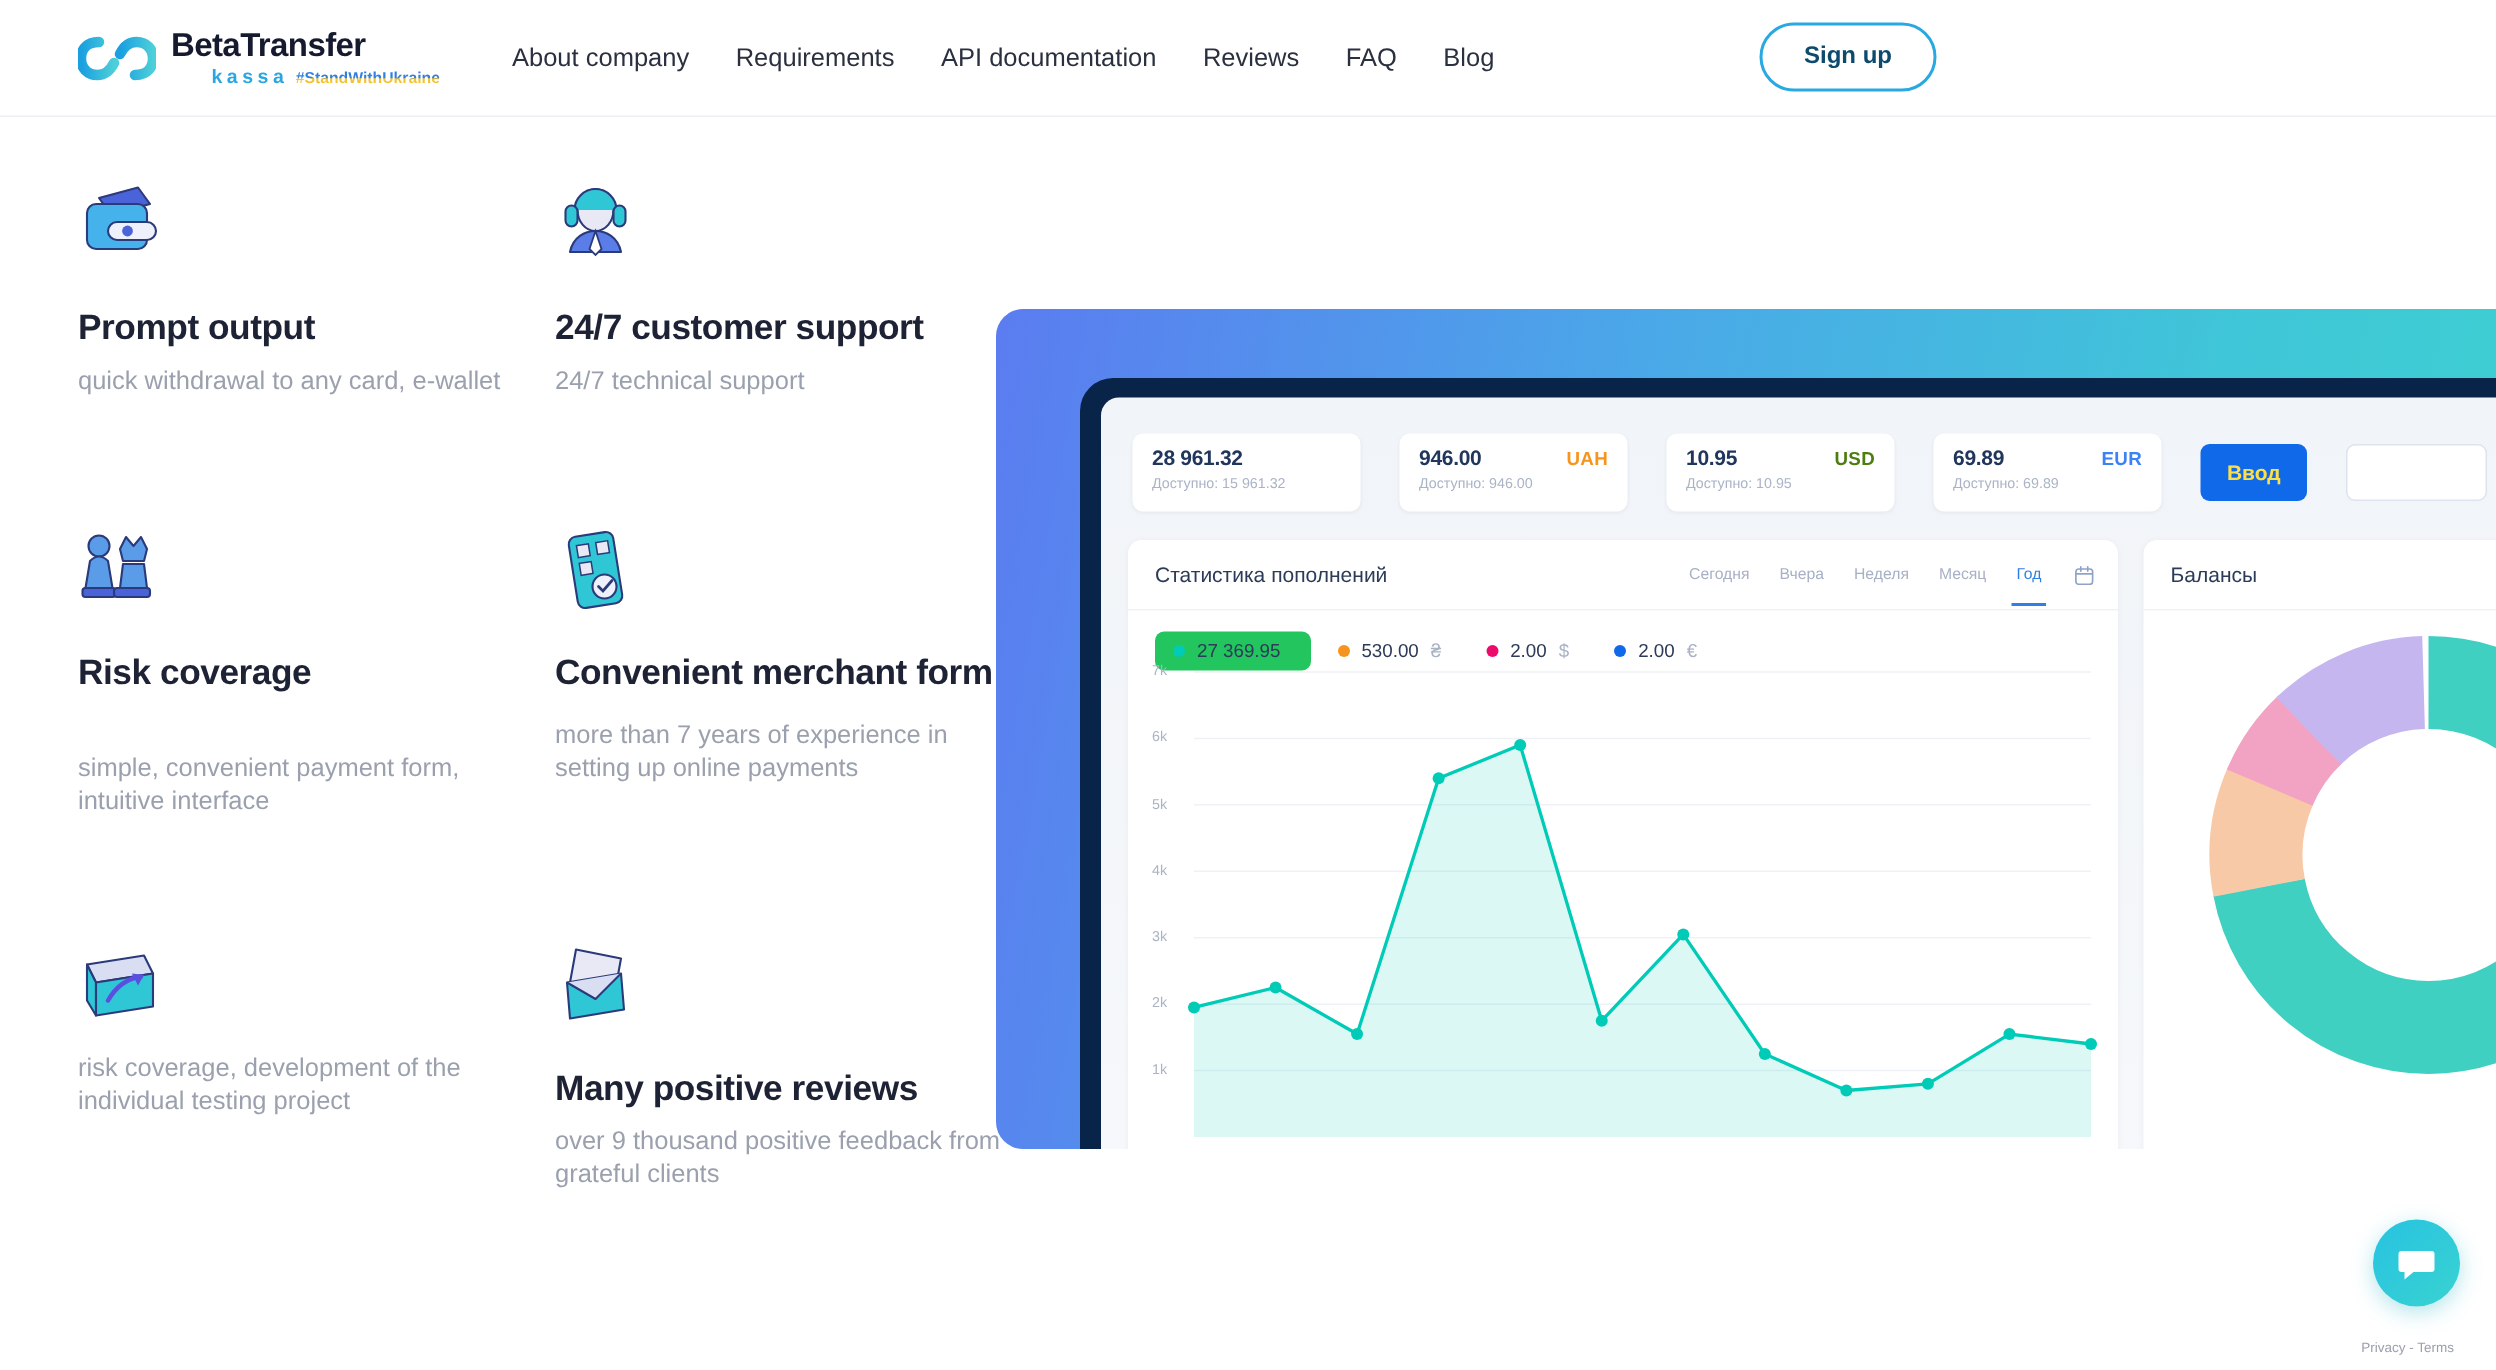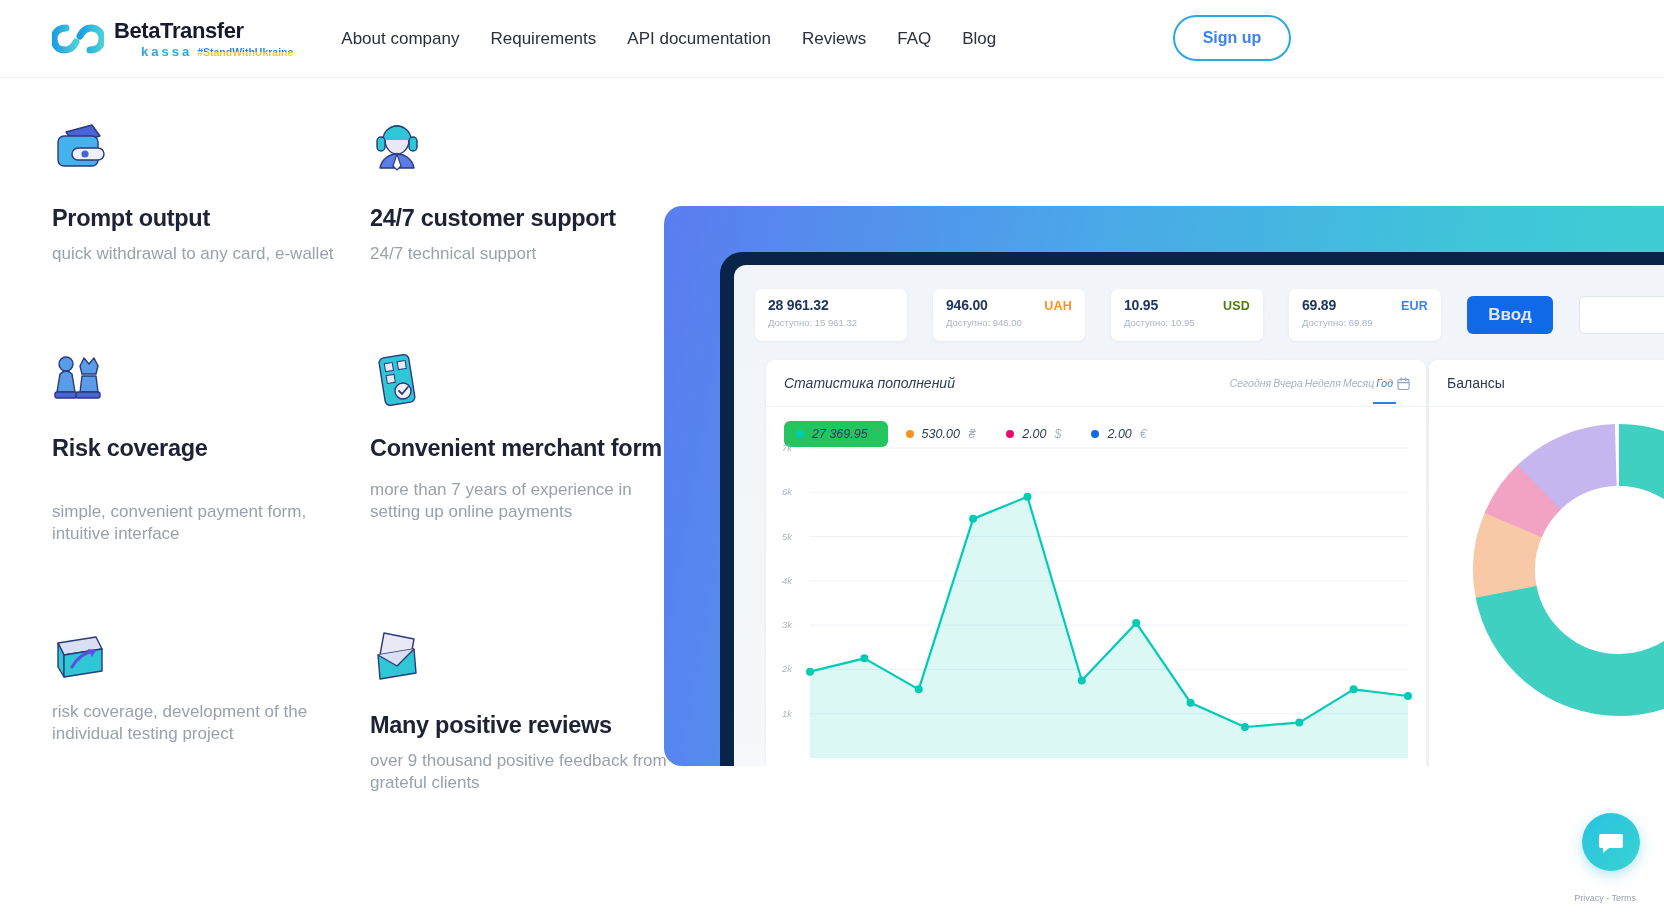--- a/index.html
+++ b/index.html
@@ -26,21 +26,21 @@
   .logo-ukr { font-size: 10.5px; font-weight: 700; margin-left: 5px;
     background: linear-gradient(180deg,#2f7fe0 0 50%, #f4c430 50% 100%);
     -webkit-background-clip: text; background-clip: text; color: transparent; }
 
   .nav { display: flex; align-items: flex-start; margin-left: 48px; gap: 31px; }
   .nav a { font-size: 17px; color: #2b3040; text-decoration: none; white-space: nowrap; }
 
   .signup {
     position: absolute; right: 373px; top: 15px;
     width: 118px; height: 46px; border: 2px solid #29a9e1; border-radius: 24px;
-    color: #3b82f6; font-size: 16px; font-weight: 700;
+    color: #0c4a6e; font-size: 16px; font-weight: 700;
     display: flex; align-items: center; justify-content: center; background: #fff;
     cursor: pointer;
   }
 
   
   .features { position: absolute; top: 92px; left: 0; width: 680px; height: 821px; }
   .feature { position: absolute; width: 300px; }
   .f-icon { width: 60px; height: 62px; display: block; }
   .f-title { font-size: 23.5px; font-weight: 700; color: #1e2235; letter-spacing: -0.3px;
              line-height: 1.08; margin-top: 24px; }
@@ -71,39 +71,39 @@
   .cards { position: absolute; left: 21px; top: 24px; display: flex; gap: 26px; }
   .bal-card {
     width: 152px; height: 52px; background: #fff; border-radius: 7px;
     box-shadow: 0 1px 3px rgba(20,40,80,.06); padding: 8px 13px 0 13px;
   }
   .bal-row { display: flex; align-items: baseline; justify-content: space-between; }
   .bal-amt { font-size: 14px; font-weight: 600; color: #21365c; letter-spacing: -0.2px; }
   .bal-cur { font-size: 12.5px; font-weight: 700; letter-spacing: .2px; }
   .bal-sub { font-size: 9.5px; color: #aab4c6; margin-top: 4px; }
   .btn-vvod {
-    width: 86px; height: 38px; margin-top: 7px; background: #1069e8; border-radius: 6px;
-    color: #e5e5e5; font-size: 17px; font-weight: 600;
+    width: 71px; height: 38px; margin-top: 7px; background: #1069e8; border-radius: 6px;
+    color: #fde047; font-size: 14px; font-weight: 600;
     display: flex; align-items: center; justify-content: center; cursor: pointer;
   }
   .btn-ghost {
     width: 94px; height: 38px; margin-top: 7px; background: #fff; border: 1px solid #dde4ee;
     border-radius: 6px; cursor: pointer;
   }
 
   .panel-chart {
-    position: absolute; left: 32px; top: 95px; width: 660px; bottom: -40px;
-    background: #fff; border-radius: 9px; box-shadow: 0 1px 4px rgba(20,40,80,.05); font-style: italic;
+    position: absolute; left: 18px; top: 95px; width: 660px; bottom: -40px;
+    background: #fff; border-radius: 9px; box-shadow: 0 1px 4px rgba(20,40,80,.05);
   }
   .panel-head {
     height: 47px; border-bottom: 1px solid #eef1f6;
     display: flex; align-items: center; padding: 0 16px 0 18px; justify-content: space-between;
   }
   .panel-title { font-size: 14px; color: #2c3b57; }
-  .panel-tabs { display: flex; align-items: center; gap: 2px; }
+  .panel-tabs { display: flex; align-items: center; gap: 20px; }
   .panel-tabs span { font-size: 10.5px; color: #a8b0c6; cursor: pointer; }
   .panel-tabs span.active { color: #2f7fe6; position: relative; }
   .panel-tabs span.active::after {
     content: ""; position: absolute; left: -3px; right: -3px; bottom: -15px;
     height: 2px; background: #2f7fe6;
   }
   .cal-icon { width: 13px; height: 13px; margin-left: 2px; cursor: pointer; }
 
   .legend { display: flex; align-items: center; gap: 6px; padding: 14px 0 0 18px; }
   .chip { display: flex; align-items: center; gap: 8px; padding: 6px 12px; border-radius: 6px; }

